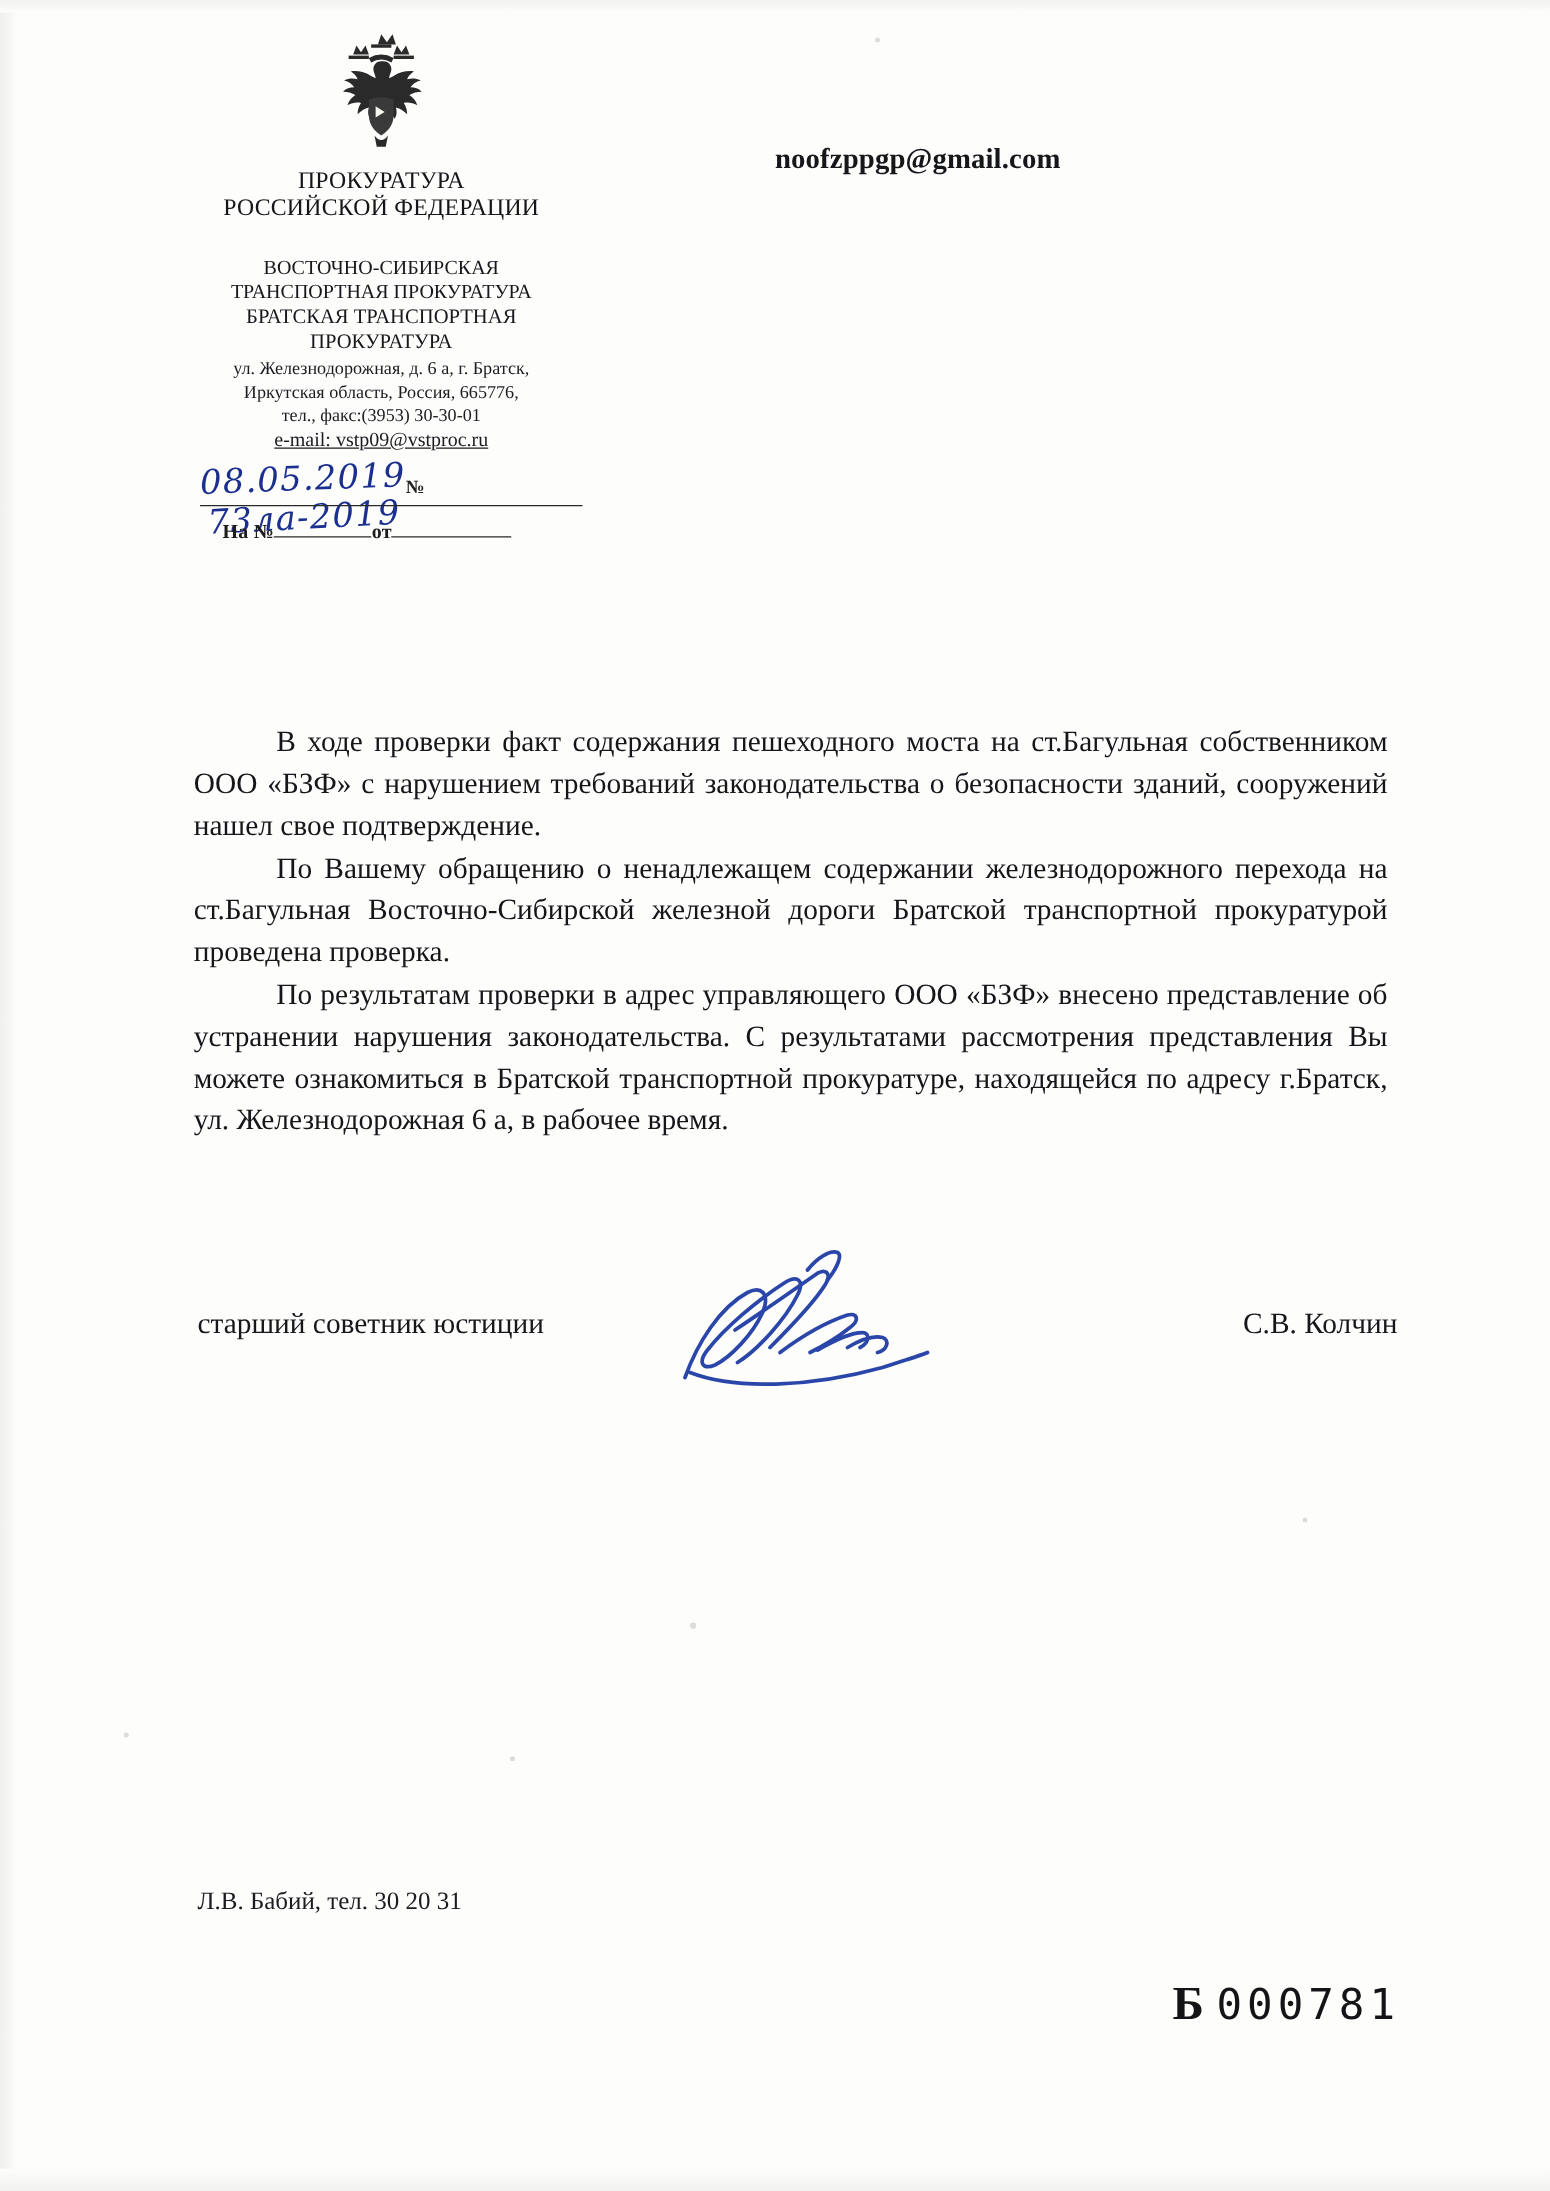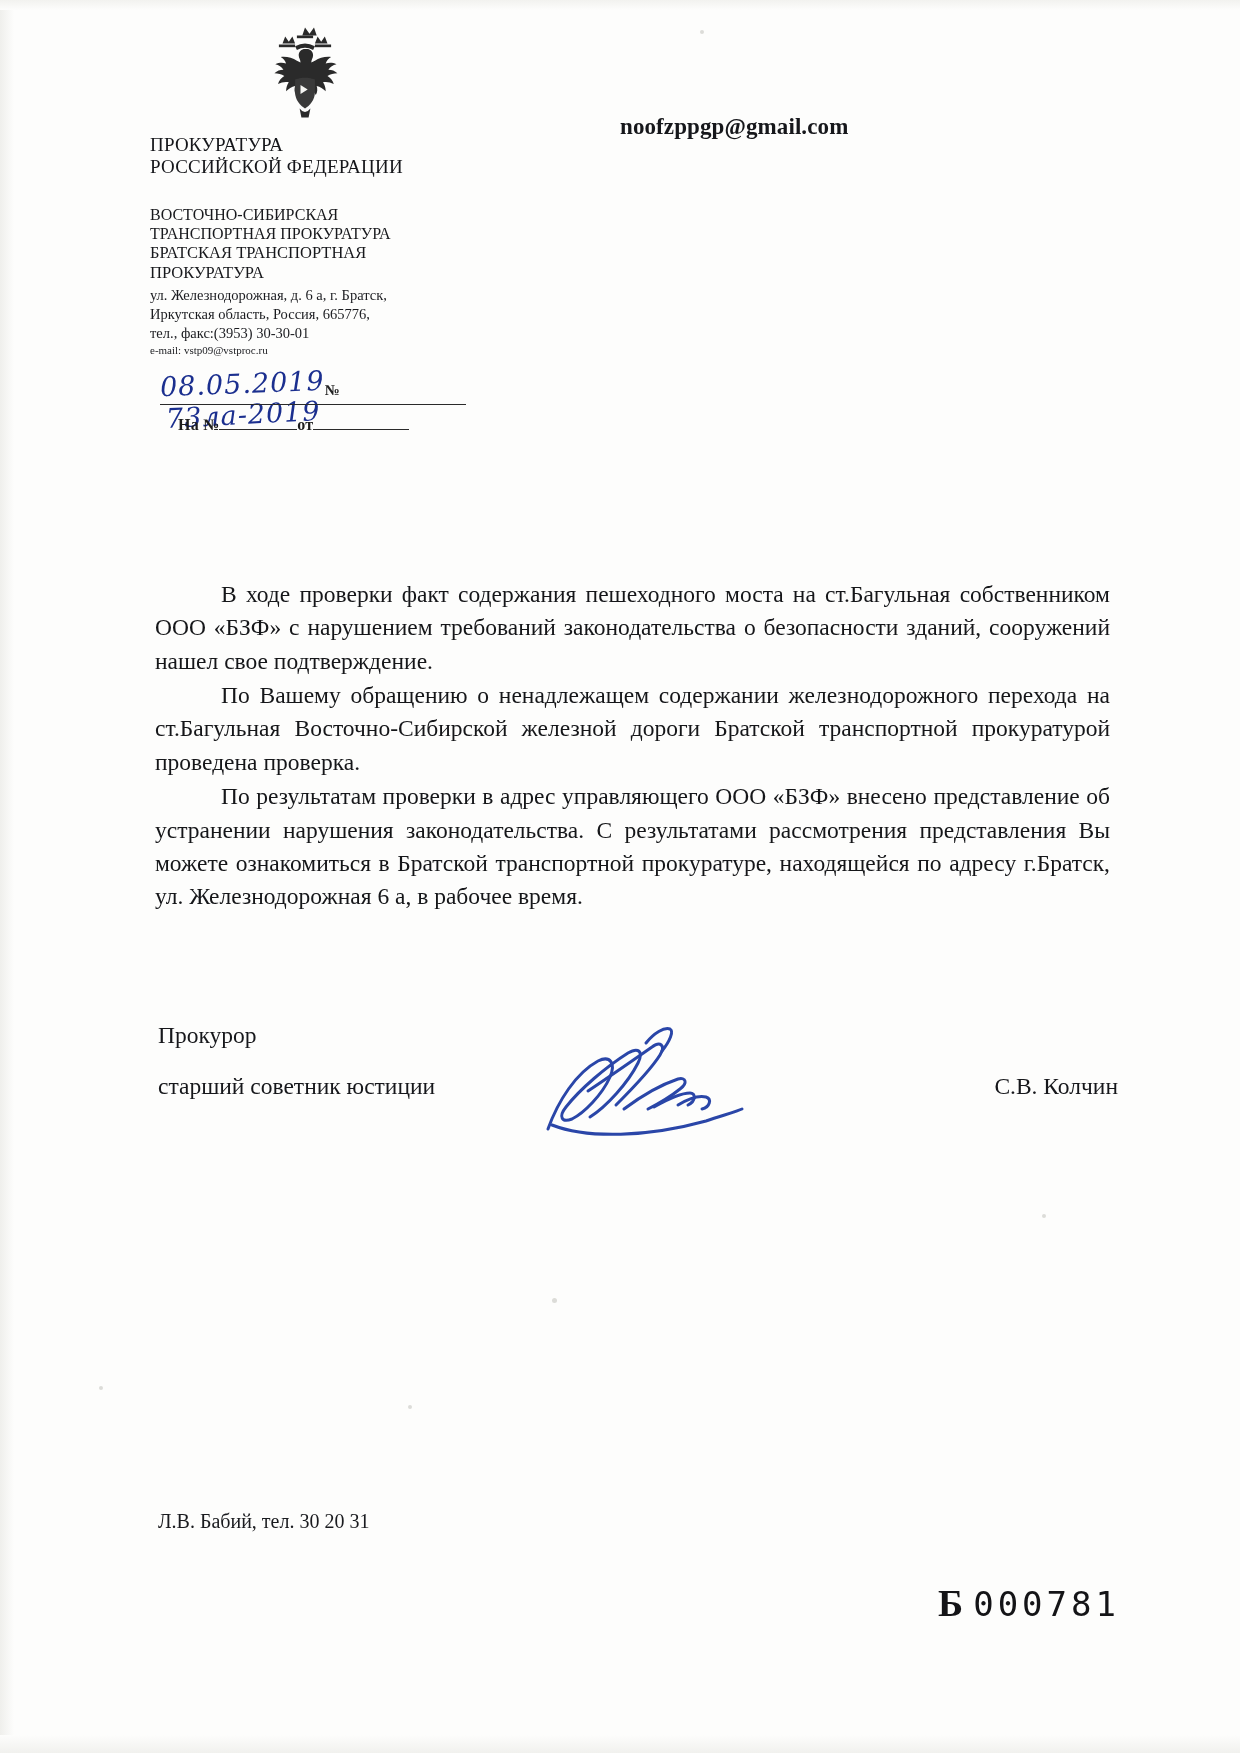--- a/index.html
+++ b/index.html
@@ -39,21 +39,21 @@
     height: 18px;
     background: linear-gradient(to top, #f1f1ee, #fdfdfc);
   }
 
   
   .letterhead {
     position: absolute;
     left: 150px;
     top: 22px;
     width: 310px;
-    text-align: left;
+    text-align: center;
   }
   .emblem {
     width: 108px;
     height: 108px;
     margin: 0 auto 4px auto;
     display: block;
   }
   .org-title {
     font-family: "Liberation Serif", serif;
     font-size: 19px;
@@ -71,22 +71,23 @@
     font-weight: normal;
     font-size: 16.5px;
   }
   .org-address {
     font-size: 14.5px;
     line-height: 1.32;
     color: #1b1c20;
     margin-top: 3px;
   }
   .org-email {
-    font-size: 11px;
+    font-size: 16px;
     line-height: 1.3;
+    text-decoration: underline;
   }
 
   
   .hand-line {
     position: absolute;
     left: 160px;
     top: 368px;
     width: 310px;
     height: 40px;
   }
@@ -305,21 +306,20 @@
     <div class="email">noofzppgp@gmail.com</div>
   </div>
 
   <div class="body-text">
     <p>В ходе проверки факт содержания пешеходного моста на ст.Багульная собственником ООО «БЗФ» с нарушением требований законодательства о безопасности зданий, сооружений нашел свое подтверждение.</p>
     <p>По Вашему обращению о ненадлежащем содержании железнодорожного перехода на ст.Багульная Восточно-Сибирской железной дороги Братской транспортной прокуратурой проведена проверка.</p>
     <p>По результатам проверки в адрес управляющего ООО «БЗФ» внесено представление об устранении нарушения законодательства. С результатами рассмотрения представления Вы можете ознакомиться в Братской транспортной прокуратуре, находящейся по адресу г.Братск, ул. Железнодорожная 6 а,  в рабочее время.</p>
   </div>
 
   <div class="sign-block">
-    <div class="sign-role-1">Прокурор</div>
     <div class="sign-row">
       <span class="sign-role-2">старший советник юстиции</span>
       <svg class="signature-svg" viewBox="0 0 320 130">
         <g fill="none" stroke="#2a46a8" stroke-width="3" stroke-linecap="round">
           <path d="M20 108 C30 80, 48 52, 70 40 C82 34, 88 42, 82 56 C74 74, 56 92, 44 98 C34 102, 30 96, 38 86 C52 68, 78 46, 100 32 C110 26, 116 30, 110 42 C100 62, 78 86, 62 96"></path>
           <path d="M60 70 C78 58, 104 40, 124 26 C132 20, 138 24, 132 34 C122 50, 100 72, 88 84"></path>
           <path d="M96 88 C112 76, 132 64, 150 58 C158 56, 160 62, 152 68 C142 76, 128 84, 120 88"></path>
           <path d="M126 86 C140 78, 152 72, 162 72 C168 72, 168 80, 160 84"></path>
           <path d="M150 84 C160 78, 170 74, 178 76 C184 78, 182 86, 174 88"></path>
           <path d="M24 104 C60 118, 120 116, 178 100 C196 94, 210 90, 214 88"></path>

